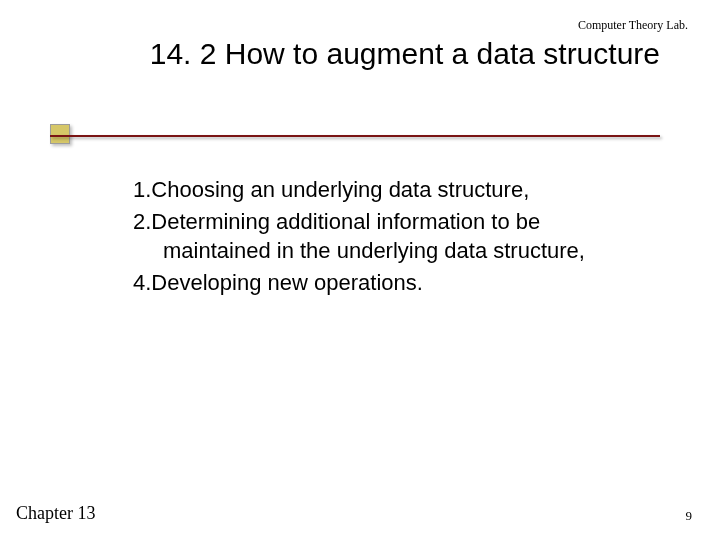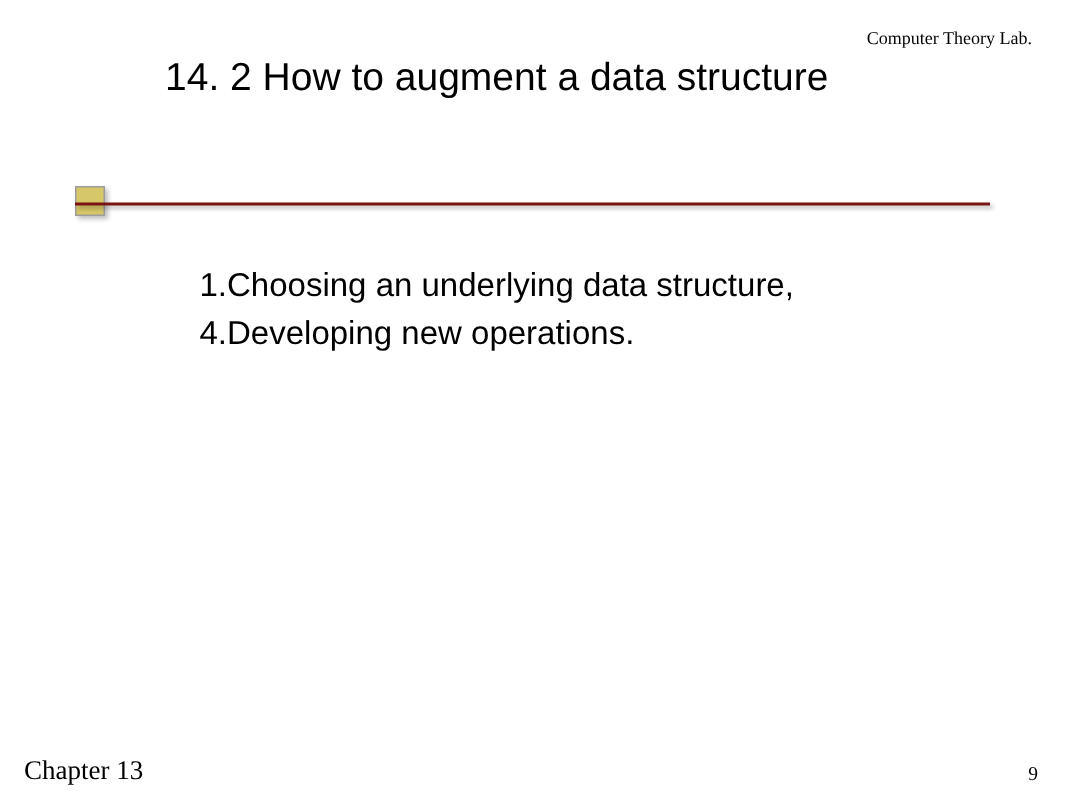--- a/index.html
+++ b/index.html
@@ -29,24 +29,25 @@
     left: 0;
     top: 88px;
     width: 20px;
     height: 20px;
     background: #d6c768;
     border: 1px solid #9c9c9c;
     box-shadow: 2px 2px 3px rgba(0,0,0,0.25);
   }
   .title-text {
     margin-left: 60px;
-    font-size: 26px;
+    font-size: 30px;
     line-height: 1.2;
     font-weight: 400;
     color: #000;
+    text-align: right;
   }
   .title-rule {
     position: absolute;
     left: 50px;
     right: 60px;
     top: 135px;
     height: 2px;
     background: #7a1414;
     box-shadow: 2px 2px 3px rgba(0,0,0,0.3);
   }
@@ -90,18 +91,21 @@
   <div class="accent-square"></div>
   <div class="title-text">14. 2 How to augment a data structure</div>
 </div>
 <div class="title-rule"></div>
 
 <div class="body-list">
   <div class="item item-indent">
     <span class="num">1.</span><span class="txt">Choosing an underlying data structure,</span>
   </div>
   <div class="item item-indent">
+    <span class="num">2.</span><span class="txt">Determining additional information to  be maintained in the underlying data structure,</span>
+  </div>
+  <div class="item item-indent">
     <span class="num">4.</span><span class="txt">Developing new operations.</span>
   </div>
 </div>
 
 <div class="footer-left">Chapter 13</div>
 <div class="footer-right">9</div>
 
 </body></html>

